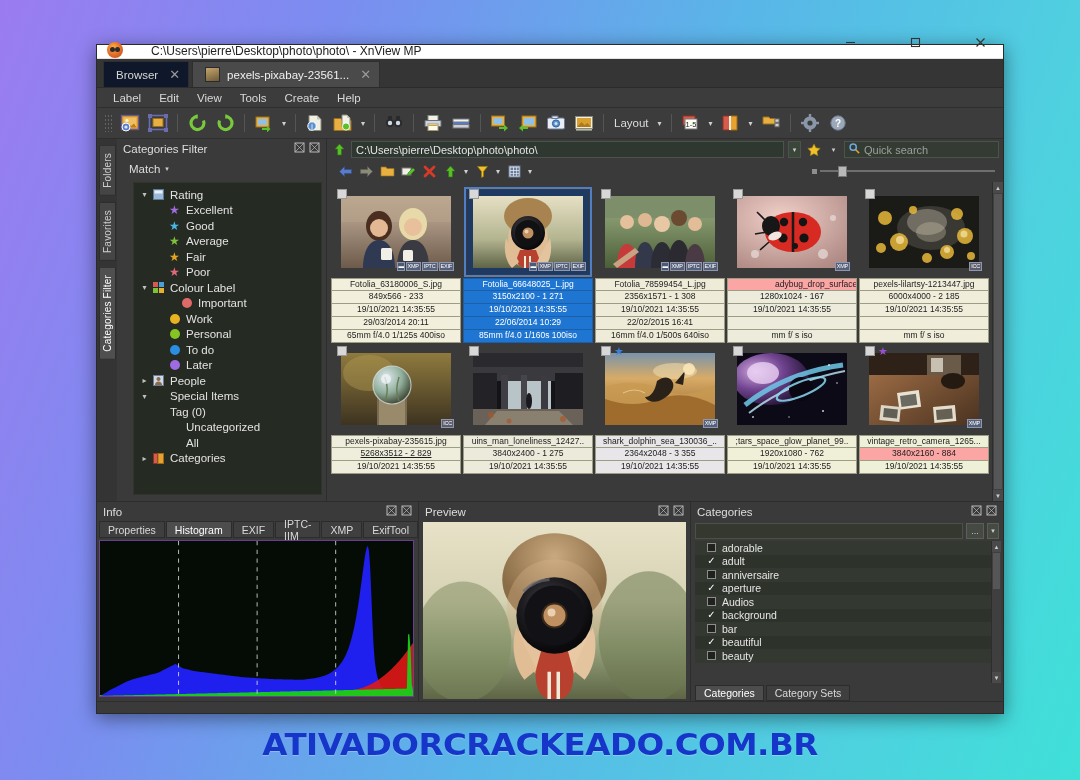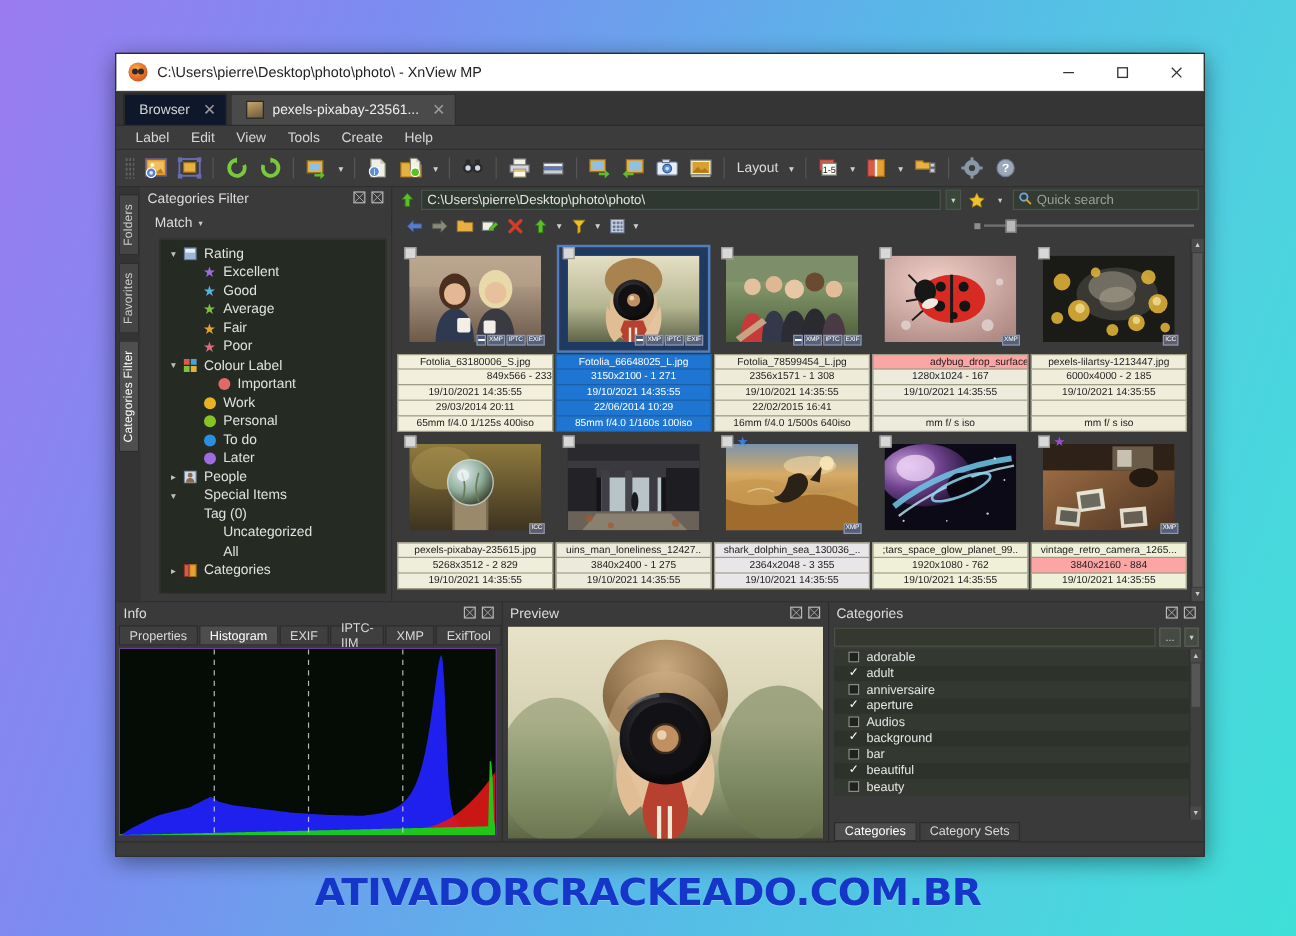--- a/index.html
+++ b/index.html
@@ -20,24 +20,25 @@
     left: 96px; top: 44px;
     width: 908px; height: 670px;
     background: #3d3d3d;
     box-shadow: 0 4px 18px rgba(0,0,0,.45);
     display: flex; flex-direction: column;
     border: 1px solid #2a2a2a;
   }
 
   
   .titlebar {
-    height: 31px; background: #ffffff;
-    display: flex; align-items: center;
+    height: 14px; background: #ffffff;
+    display: flex; align-items: flex-end;
     flex: none;
     border-bottom: 1px solid #e2e2e2;
+    gap: 20px;
   }
   .title-icon {
     width: 16px; height: 16px; margin: 0 8px 0 10px;
     border-radius: 50%;
     background: radial-gradient(circle at 40% 35%, #ffb347 0%, #e8742a 45%, #b8431a 100%);
     position: relative; flex: none;
   }
   .title-icon:before, .title-icon:after {
     content:''; position:absolute; width:5px;height:5px;border-radius:50%;
     background:#2b2b2b; top:5px;
@@ -723,21 +724,21 @@
                     <div class="badges">
                       <span class="badge sq">▬</span>
                       <span class="badge">XMP</span>
                       <span class="badge">IPTC</span>
                       <span class="badge">EXIF</span>
                     </div>
                   </div>
                 </div>
                 <div class="meta">
                   <div style="background: rgb(242, 240, 220);">Fotolia_63180006_S.jpg</div>
-                  <div style="background: rgb(242, 240, 220); text-align: right;">849x566 - 233</div>
+                  <div style="background: rgb(242, 240, 220);">849x566 - 233</div>
                   <div style="background: rgb(242, 240, 220);">19/10/2021 14:35:55</div>
                   <div style="background: rgb(242, 240, 220);">29/03/2014 20:11</div>
                   <div style="background: rgb(242, 240, 220);">65mm f/4.0 1/125s 400iso</div>
                 </div>
               </div>
               <div class="cell">
                 <div class="cell-img-wrap">
                   <div class="cell-box sel">
                     <div class="cb"></div>
                     <div class="pic"><svg width="100%" height="100%" viewBox="0 0 110 72" preserveAspectRatio="xMidYMid slice">
@@ -941,21 +942,21 @@
                         <circle cx="45" cy="26" r="5" fill="#eef4f6" opacity=".8"></circle>
                         <circle cx="51" cy="32" r="19" fill="none" stroke="#dfe8ee" stroke-width="1.2" opacity=".7"></circle>
                       </svg></div>
                     <div class="badges">
                       <span class="badge icc">ICC</span>
                     </div>
                   </div>
                 </div>
                 <div class="meta">
                   <div style="background: rgb(239, 238, 220);">pexels-pixabay-235615.jpg</div>
-                  <div style="background: rgb(239, 238, 220);">5268x3512 - 2 829</div>
+                  <div style="background: rgb(239, 238, 220); text-decoration: underline;">5268x3512 - 2 829</div>
                   <div style="background: rgb(239, 238, 220);">19/10/2021 14:35:55</div>
                 </div>
               </div>
               <div class="cell">
                 <div class="cell-img-wrap">
                   <div class="cell-box">
                     <div class="cb"></div>
                     <div class="pic"><svg width="100%" height="100%" viewBox="0 0 110 72" preserveAspectRatio="xMidYMid slice">
                         <rect width="110" height="72" fill="#141418"></rect>
                         <rect x="28" y="18" width="50" height="40" fill="#b9c4c8"></rect>

